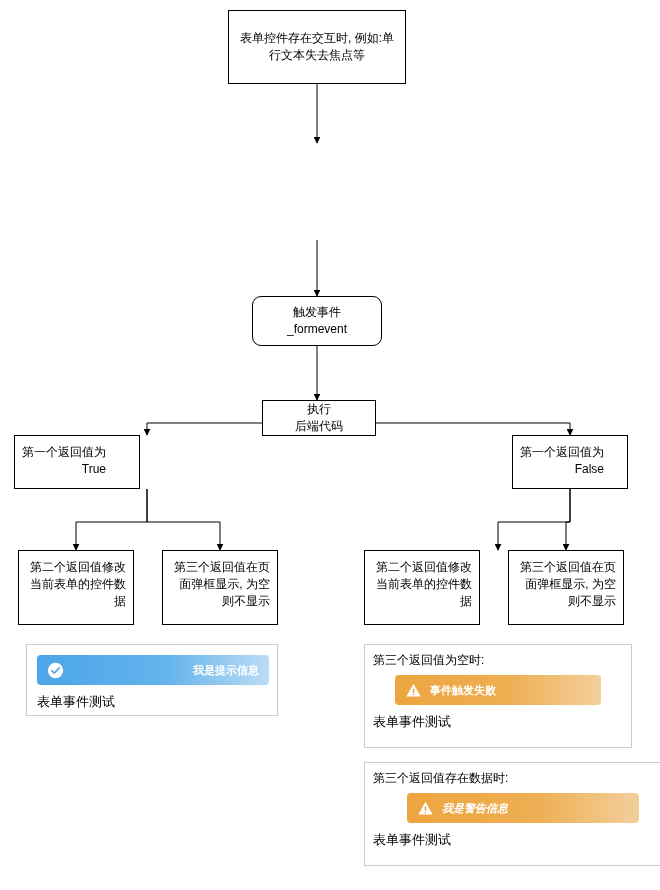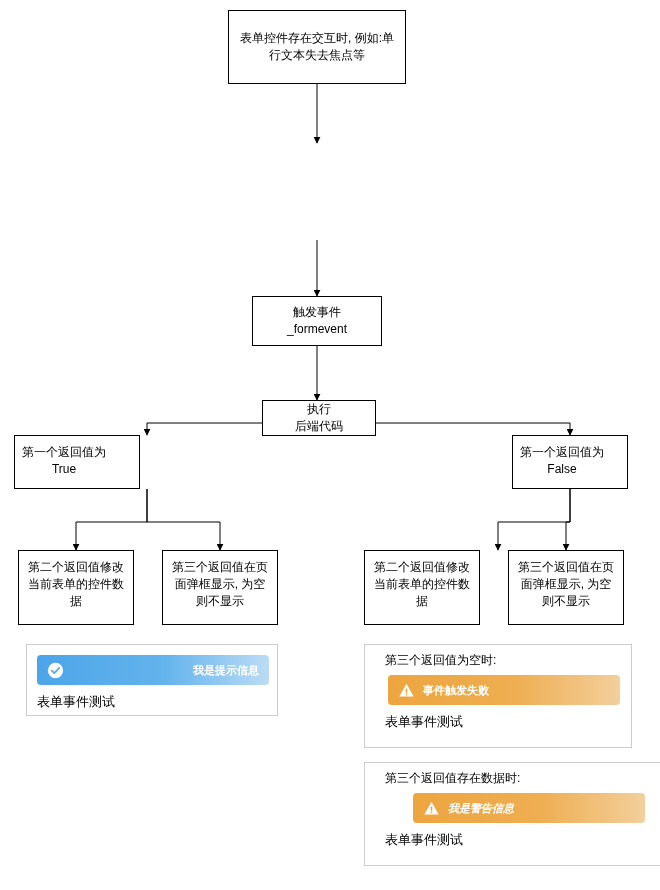--- a/index.html
+++ b/index.html
@@ -30,21 +30,21 @@
     line-height: 17px;
     display: flex;
     align-items: center;
     justify-content: center;
     text-align: center;
     padding: 4px 6px;
     white-space: pre-line;
   }
   .node.left-align {
     justify-content: flex-start;
-    text-align: center;
+    text-align: right;
     align-items: flex-start;
     padding: 8px 7px;
   }
   
   .diamond-wrap {
     position: absolute;
   }
   .diamond-shape {
     position: absolute;
     left: 0; top: 0;
@@ -70,21 +70,21 @@
     width: 660px;
     height: 890px;
     pointer-events: none;
   }
   
   .panel {
     position: absolute;
     box-sizing: border-box;
     border: 1px solid #cccccc;
     background: #ffffff;
-    padding: 7px 8px 9px 20px;
+    padding: 7px 8px 9px 8px;
   }
   .panel-note {
     font-size: 12px;
     line-height: 16px;
     color: #000;
     margin-bottom: 7px;
   }
   .toast {
     box-sizing: border-box;
     height: 30px;
@@ -149,21 +149,21 @@
       <path d="M 147 487 L 147 520 L 220 520 L 220 548"></path>
 
       <path d="M 570 487 L 570 520 L 498 520 L 498 548"></path>
       <path d="M 570 487 L 570 520 L 566 520 L 566 548"></path>
     </g>
   </svg>
 
   <div class="node" style="left:228px; top:8px; width:178px; height:74px;">表单控件存在交互时, 例如:单行文本失去焦点等</div>
 
 
-  <div class="node" style="left:252px; top:294px; width:130px; height:50px;">触发事件
+  <div class="node" style="left:252px; top:294px; width:130px; height:50px;border-radius:9px;">触发事件
 _formevent</div>
 
   <div class="node" style="left:262px; top:398px; width:114px; height:36px;">执行
 后端代码</div>
 
   <div class="node left-align" style="left:14px; top:433px; width:126px; height:54px;">第一个返回值为
 True</div>
 
   <div class="node left-align" style="left:512px; top:433px; width:116px; height:54px;">第一个返回值为
 False</div>
@@ -182,21 +182,21 @@
         <circle cx="10" cy="10" r="9" fill="#ffffff"></circle>
         <path d="M5.6 10.2 L8.6 13.2 L14.4 7" fill="none" stroke="#5aabe8" stroke-width="2.1" stroke-linecap="round" stroke-linejoin="round"></path>
       </svg>
       <span class="toast-text">我是提示信息</span>
     </div>
     <div class="panel-caption">表单事件测试</div>
   </div>
 
   <div class="panel" style="left:364px; top:642px; width:268px; height:104px;">
     <div class="panel-note">第三个返回值为空时:</div>
-    <div class="toast toast-orange" style="width:232px;">
+    <div class="toast toast-orange" style="width:206px;">
       <svg class="toast-icon" viewBox="0 0 20 20">
         <path d="M10 2.2 L18.4 17 L1.6 17 Z" fill="#ffffff"></path>
         <rect x="9.1" y="7.6" width="1.8" height="5.2" rx="0.8" fill="#eda53f"></rect>
         <circle cx="10" cy="14.7" r="1" fill="#eda53f"></circle>
       </svg>
       <span class="toast-text">事件触发失败</span>
     </div>
     <div class="panel-caption">表单事件测试</div>
   </div>
 

